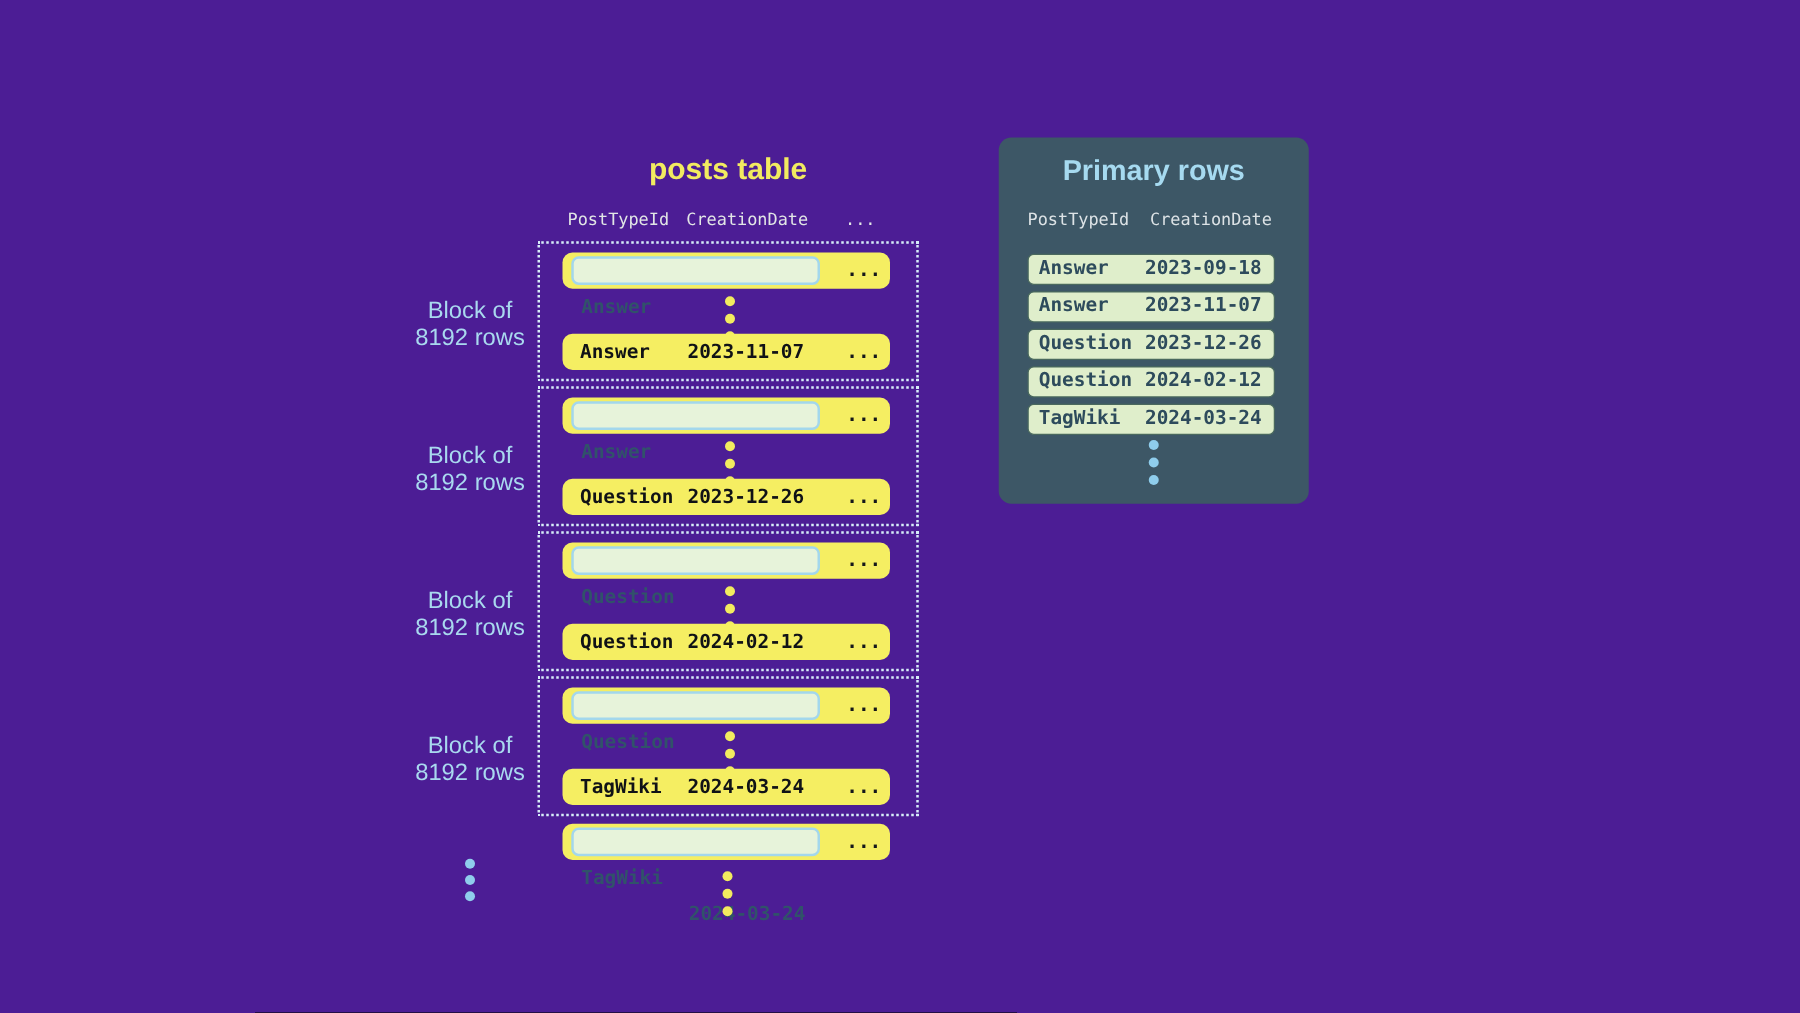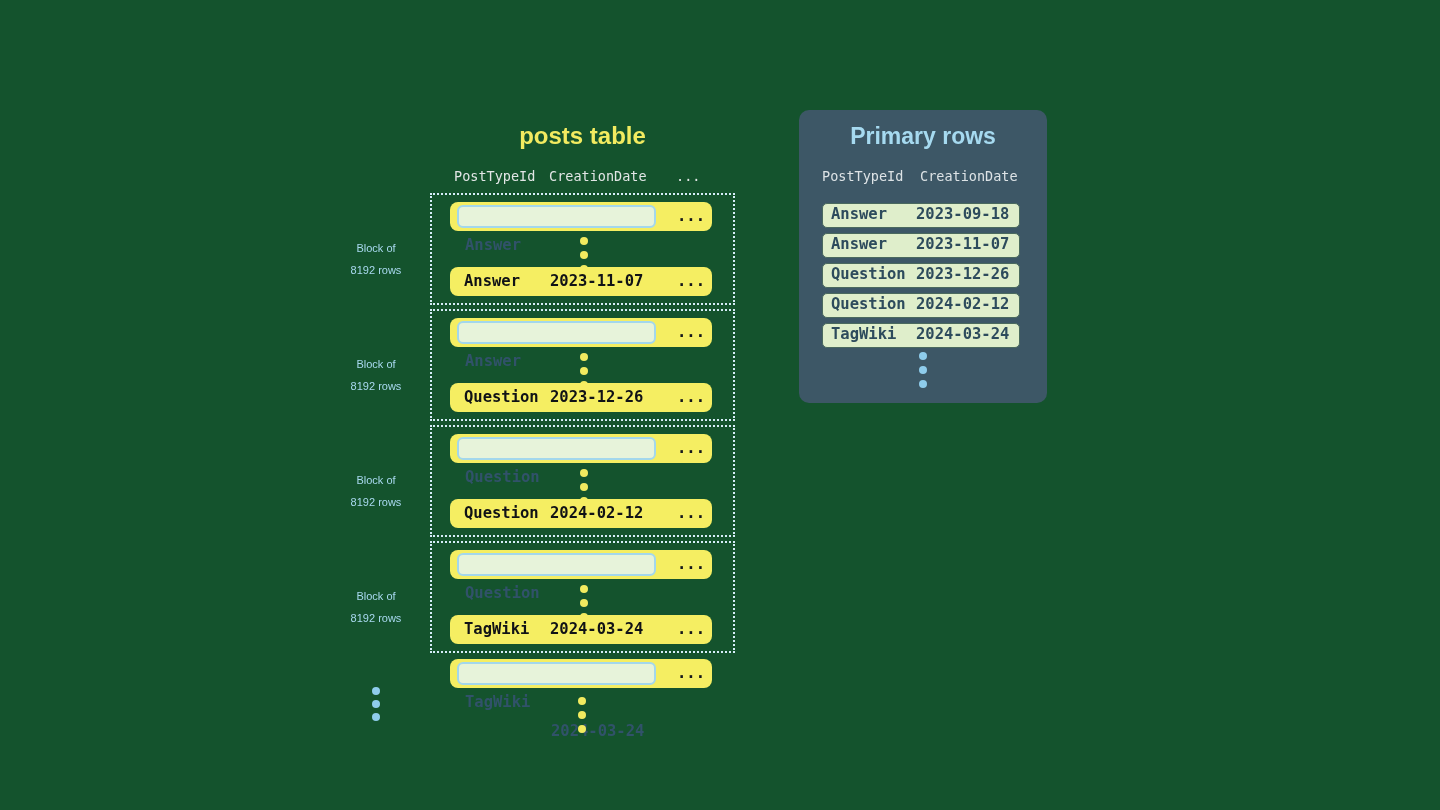--- a/index.html
+++ b/index.html
@@ -1,18 +1,18 @@
 <!DOCTYPE html>
 <html><head>
 <meta charset="utf-8">
 <style>
   html,body { margin:0; padding:0; background:#070709; }
   #stage {
     position:relative; width:1440px; height:810px;
-    background:#14532d; overflow:hidden;
+    background:#4c1d95; overflow:hidden;
     font-family:"Liberation Sans", sans-serif;
   }
   
   .posts-title {
     position:absolute; left:430px; top:122px; width:305px;
     text-align:center; font-size:24px; font-weight:600; color:#f2eb60;
   }
   .tbl-header span {
     position:absolute; top:168px; font-size:13.5px; color:#e2e6e6;
     font-family:"DejaVu Sans Mono","Liberation Mono",monospace;
@@ -38,21 +38,21 @@
     box-sizing:border-box; color:#31526a;
   }
   .hl-box > span { position:absolute; line-height:19px; white-space:pre; }
   .hl-type { left:6px; }
   .hl-date { left:92px; }
   .dot { position:absolute; width:8px; height:8px; border-radius:50%; }
   .dot-yellow { background:#f2eb5f; }
   .dot-blue { background:#8fcdec; }
   .block-label {
     position:absolute; left:300px; width:152px; text-align:center;
-    font-size:11px; font-weight:500; color:#a9d9ef; line-height:21.5px;
+    font-size:19px; font-weight:500; color:#a9d9ef; line-height:21.5px;
   }
   
   .panel {
     position:absolute; left:799px; top:110px; width:248px; height:293px;
     background:#3d5766; border-radius:10px;
   }
   .panel-title {
     position:absolute; top:123px; left:799px; width:248px; text-align:center;
     font-size:23px; font-weight:600; color:#a6daf0;
   }

